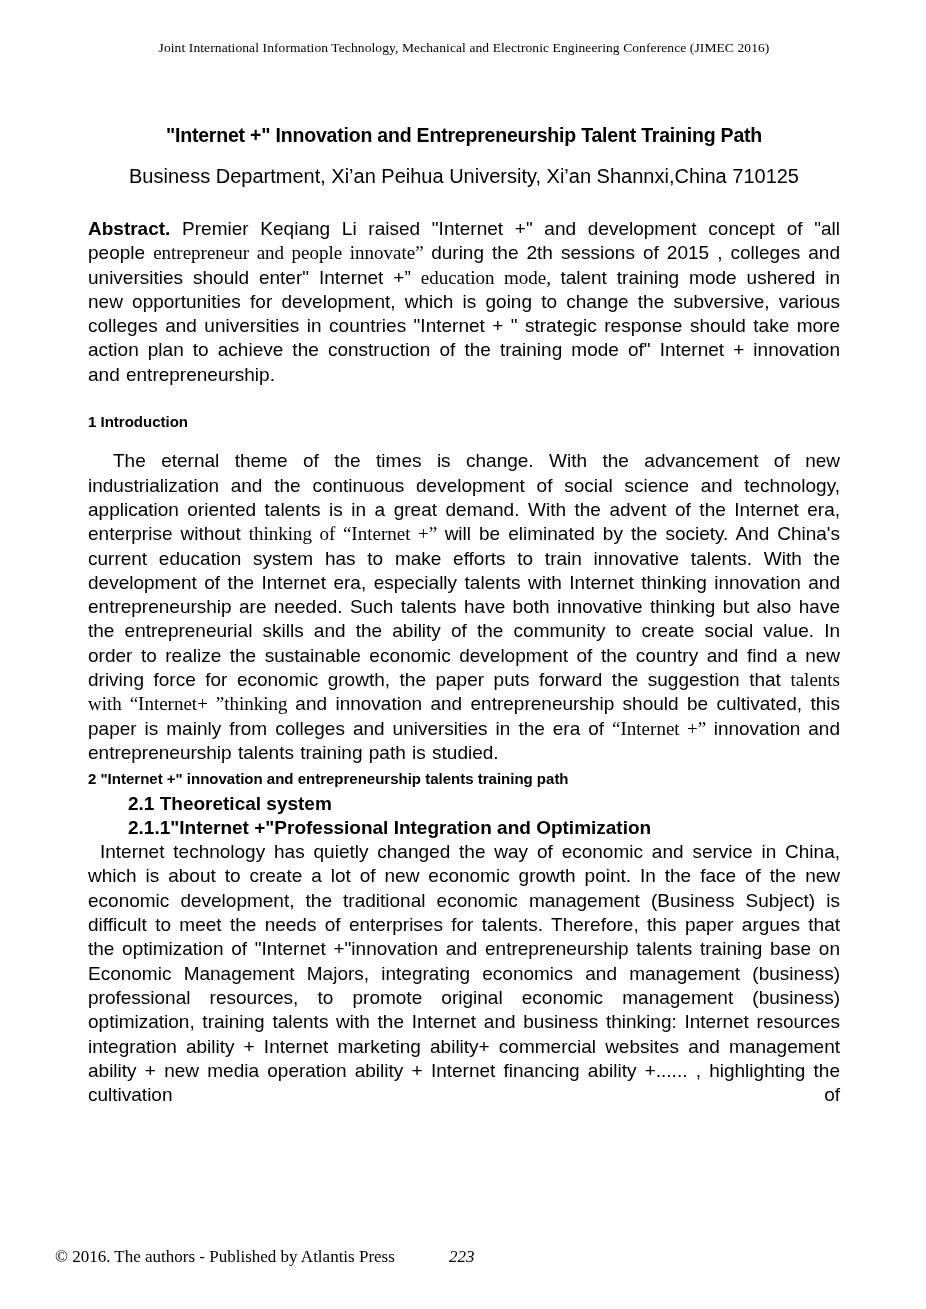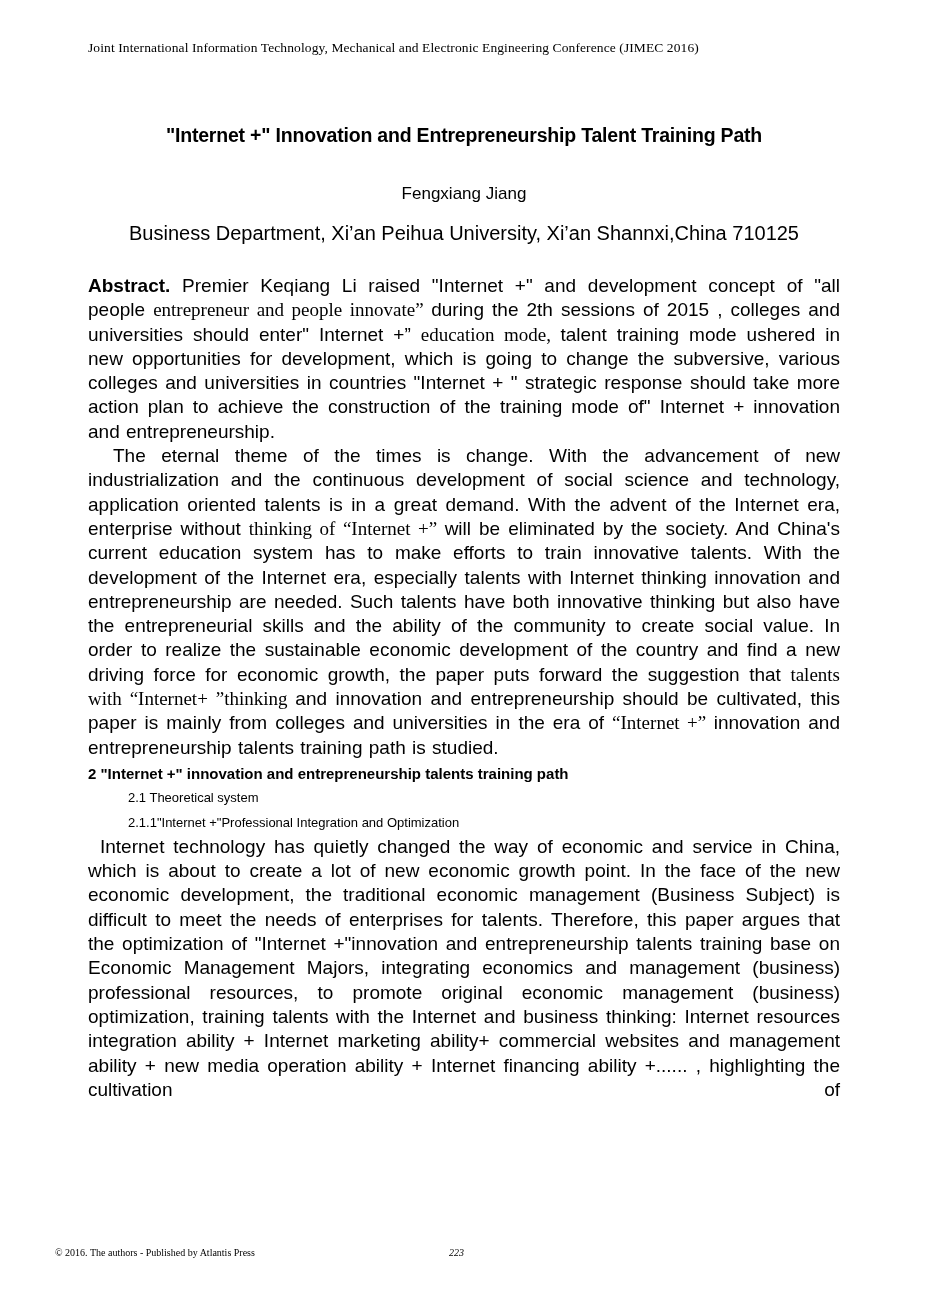--- a/index.html
+++ b/index.html
@@ -13,21 +13,21 @@
   }
   .page {
     position: relative;
     width: 926px; height: 1309px;
     padding: 40px 86px 0 88px;
     background: #ffffff;
   }
   .running-header {
     font-family: "Liberation Serif", serif;
     font-size: 13.5px;
-    text-align: left;
+    text-align: center;
     letter-spacing: 0.1px;
   }
   .paper-title {
     margin-top: 68px;
     font-size: 19.5px;
     font-weight: bold;
     text-align: center;
     letter-spacing: -0.2px;
   }
   .paper-author {
@@ -58,54 +58,54 @@
   .h-section {
     font-size: 15px;
     font-weight: bold;
     line-height: 24.3px;
   }
   .h1-intro { margin-top: 23px; margin-bottom: 15px; }
   .intro-para { text-indent: 25px; }
   .h2-section { margin-top: 2px; }
   .section2-para { text-indent: 40px; }
   .h-sub {
-    font-size: 13px;
-    font-weight: normal;
+    font-size: 19px;
+    font-weight: bold;
     line-height: 24.3px;
     padding-left: 40px;
   }
   .section211-para { text-indent: 12px; text-align-last: justify; }
   .footer {
     position: absolute;
     left: 0; right: 15px;
     bottom: 44px;
     height: 18px;
     font-family: "Liberation Serif", serif;
-    font-size: 10px;
+    font-size: 17px;
     padding-left: 48px;
   }
   .footer .copyright { position: absolute; left: 55px; top: 0; }
   .footer .page-number { position: absolute; left: 449px; top: 0; font-style: italic; }
 </style>
 </head>
 <body>
 
 <div class="page">
 
   <div class="running-header">Joint International Information Technology, Mechanical and Electronic Engineering Conference (JIMEC 2016)</div>
 
   <h1 class="paper-title">"Internet +" Innovation and Entrepreneurship Talent Training Path</h1>
 
-  <div class="paper-author">Fengxiang Jiang</div>
 
   <div class="paper-affiliation">Business Department, Xi’an Peihua University, Xi’an Shannxi,China 710125</div>
 
 
   <p class="para abstract-para"><span class="seg-bold">Abstract. </span><span class="seg-sans">Premier Keqiang Li raised "Internet +" and development concept of "all people </span><span class="seg-serif">entrepreneur and people  innovate” </span><span class="seg-sans">during the 2th sessions of 2015 , colleges and universities should enter" Internet +” </span><span class="seg-serif">education mode, </span><span class="seg-sans">talent training mode ushered in new opportunities for development, which is going to change the subversive, various colleges and universities in countries "Internet + " strategic response should take more action plan to achieve the construction of the training mode of" Internet + innovation and entrepreneurship.</span></p>
 
+  <div class="h-section h1-intro">1 Introduction</div>
 
   <p class="para intro-para"><span class="seg-sans">The eternal theme of the times is change. With the advancement of new industrialization and the continuous development of social science and technology, application oriented talents is in a great demand. With the advent of the Internet era, enterprise without </span><span class="seg-serif">thinking of “Internet +” </span><span class="seg-sans">will be eliminated by the society. And China's current education system has to make efforts to train innovative talents. With the development of the Internet era, especially talents with Internet thinking innovation and entrepreneurship are needed. Such talents have both innovative thinking but also have the entrepreneurial skills and the ability of the community to create social value. In order to realize the sustainable economic development of the country and find a new driving force for economic growth, the paper puts forward the suggestion that </span><span class="seg-serif">talents with “Internet+ ”thinking </span><span class="seg-sans">and innovation and entrepreneurship should be cultivated, this paper is mainly from colleges and universities in the era of </span><span class="seg-serif">“Internet +” </span><span class="seg-sans">innovation and entrepreneurship talents training path is studied.</span></p>
 
   <div class="h-section h2-section">2 "Internet +" innovation and entrepreneurship talents training path</div>
 
 
   <div class="h-sub">2.1 Theoretical system</div>
 
   <div class="h-sub">2.1.1"Internet +"Professional Integration and Optimization</div>
 

